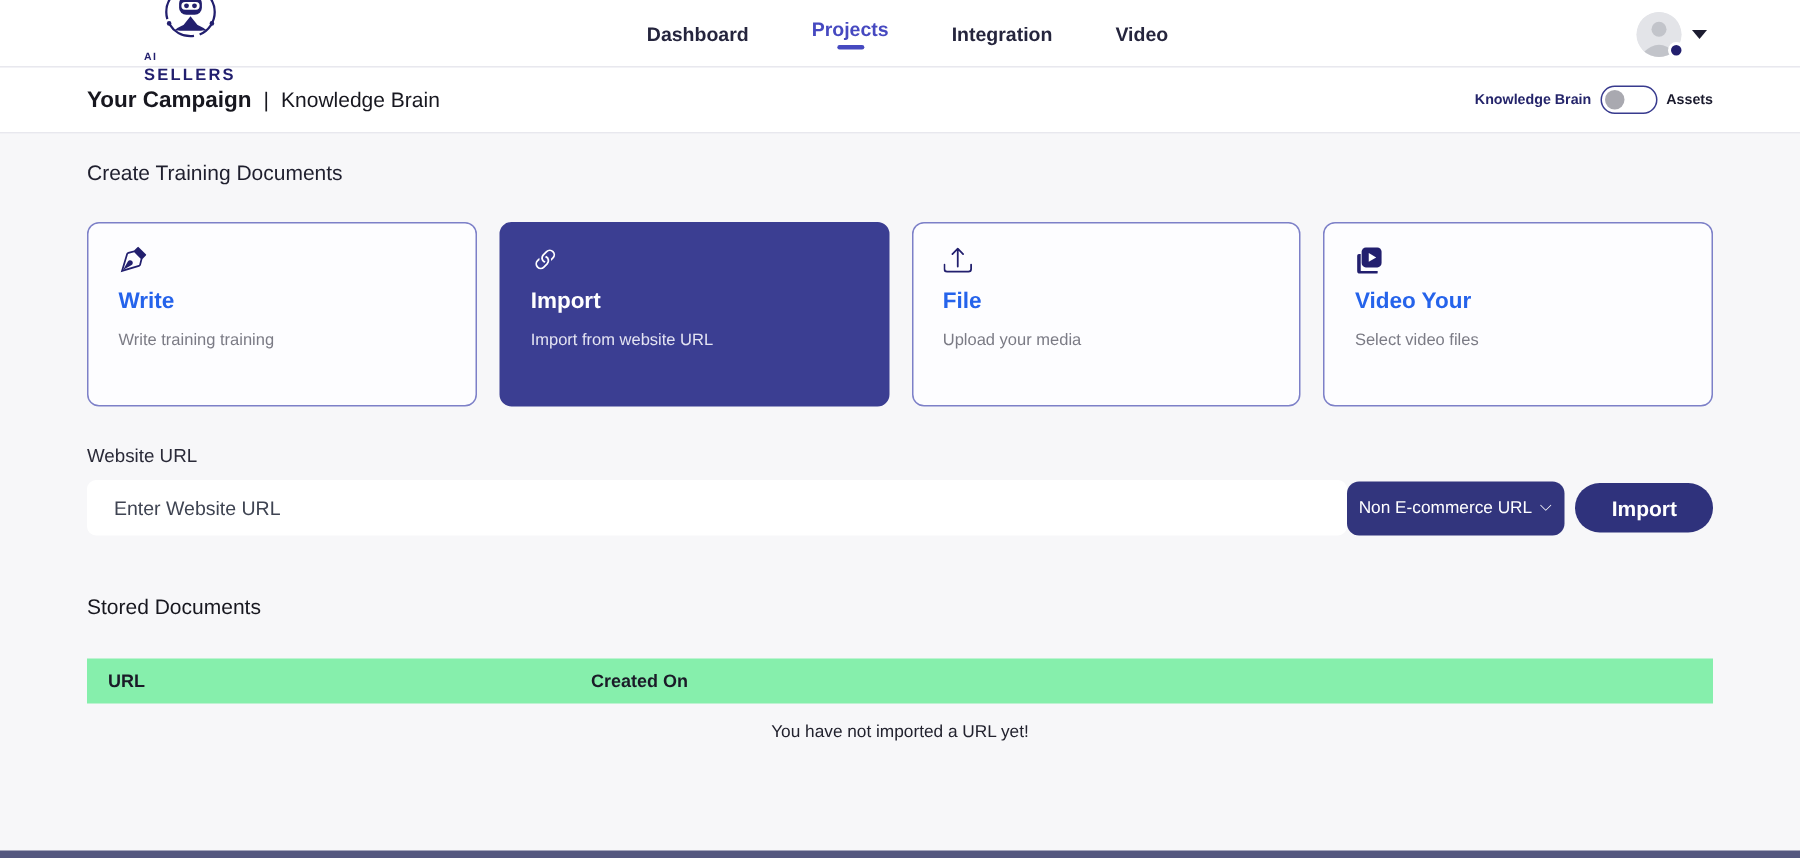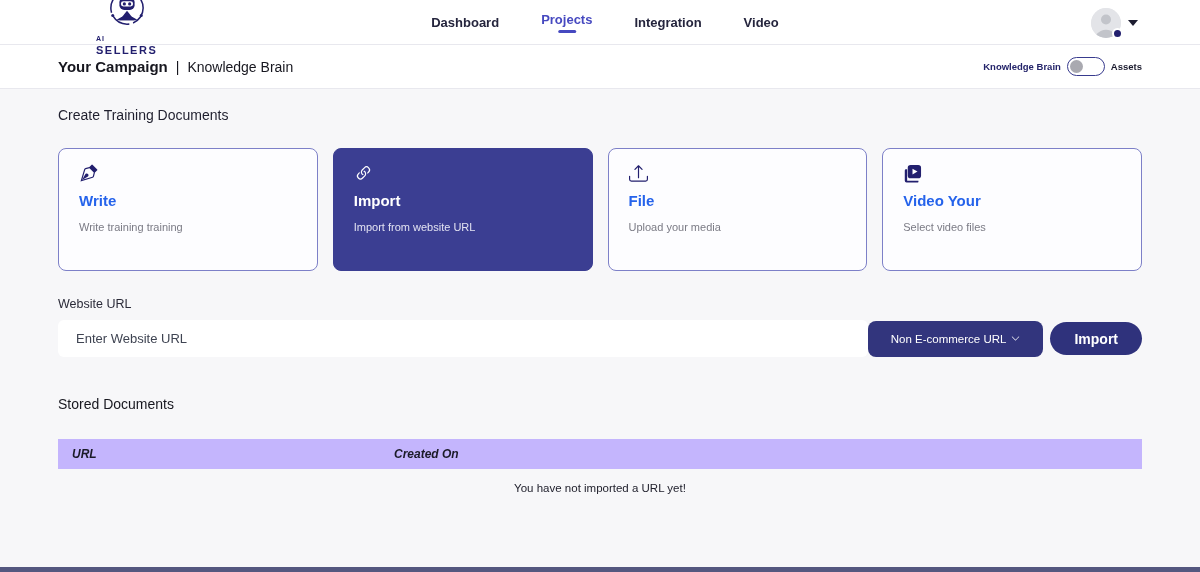--- a/index.html
+++ b/index.html
@@ -201,21 +201,21 @@
     height: 36px;
     min-width: 111px;
     background: #32357d;
     border-radius: 8px;
     color: #ffffff;
     font-size: 11.5px;
     display: flex;
     align-items: center;
     justify-content: center;
     gap: 5px;
-    padding: 0 23px;
+    padding: 0 8px;
     cursor: pointer;
     flex: none;
   }
   .import-button {
     margin-left: 7px;
     height: 33px;
     padding: 0 24px;
     background: #2f327c;
     border: none;
     border-radius: 17px;
@@ -228,26 +228,25 @@
   }
 
   .stored-heading {
     font-size: 14px;
     font-weight: 500;
     color: #17171f;
     margin: 39px 0 27px;
   }
   .table-header {
     height: 30px;
-    background: #c4b5fd;
+    background: #86efac;
     display: grid;
     grid-template-columns: 322px 1fr;
     align-items: center;
     padding: 0 14px;
-    font-style: italic;
   }
   .th {
     font-size: 12px;
     font-weight: bold;
     color: #1b1b28;
   }
   .empty-message {
     text-align: center;
     font-size: 11.5px;
     color: #22222e;

